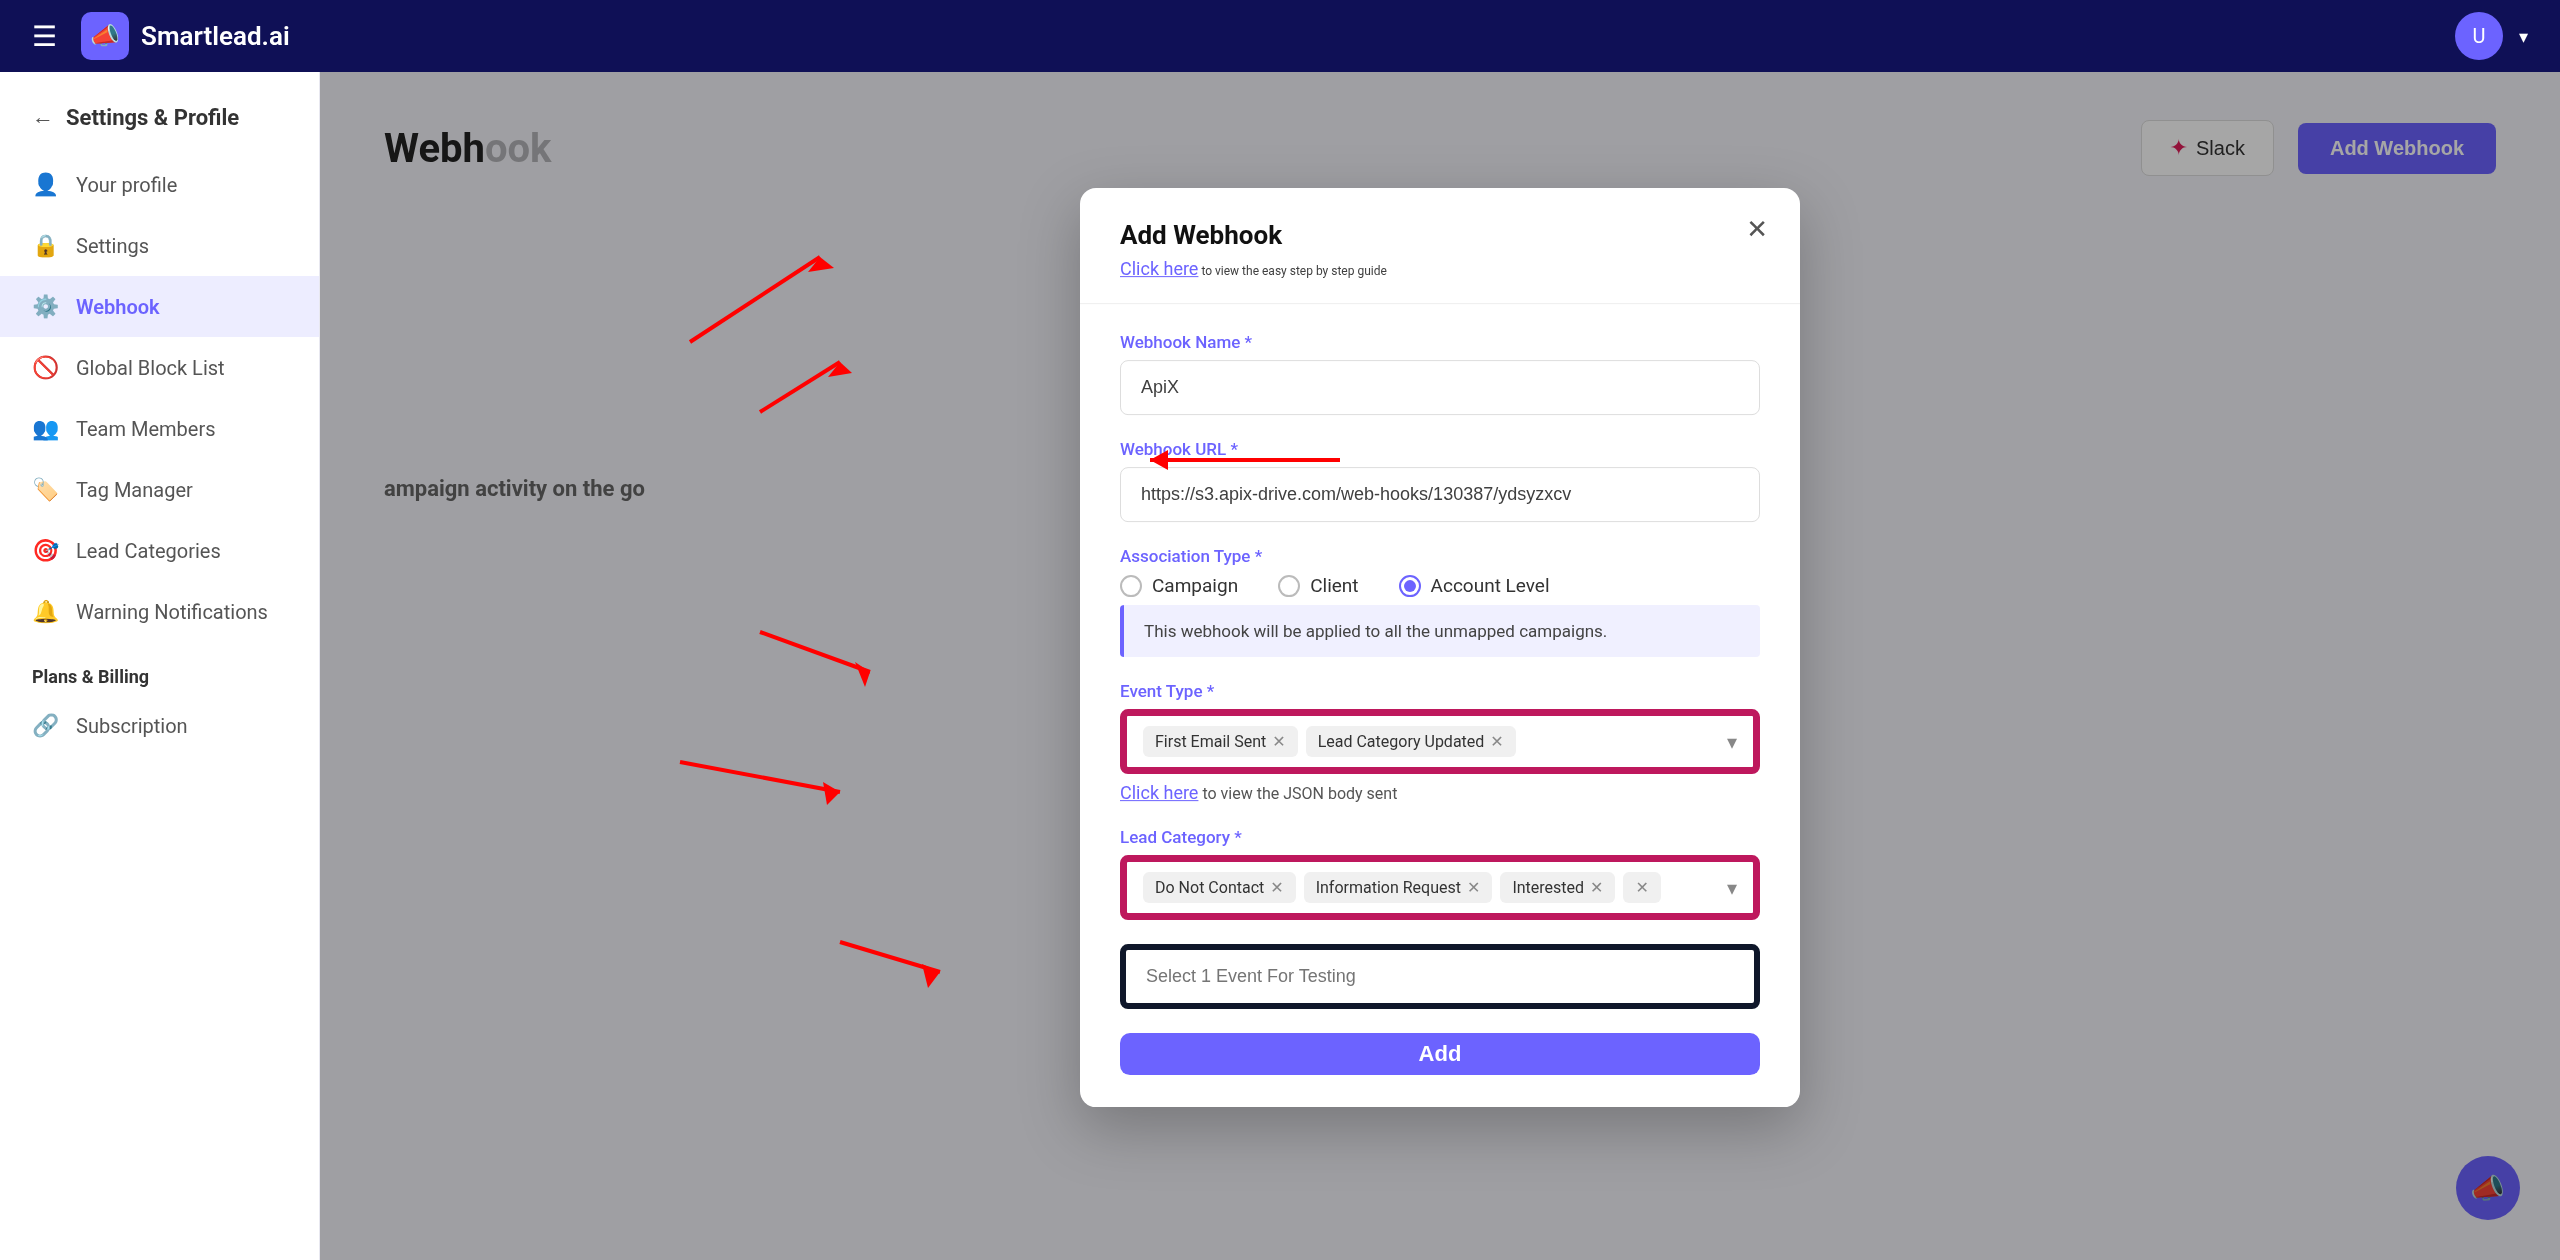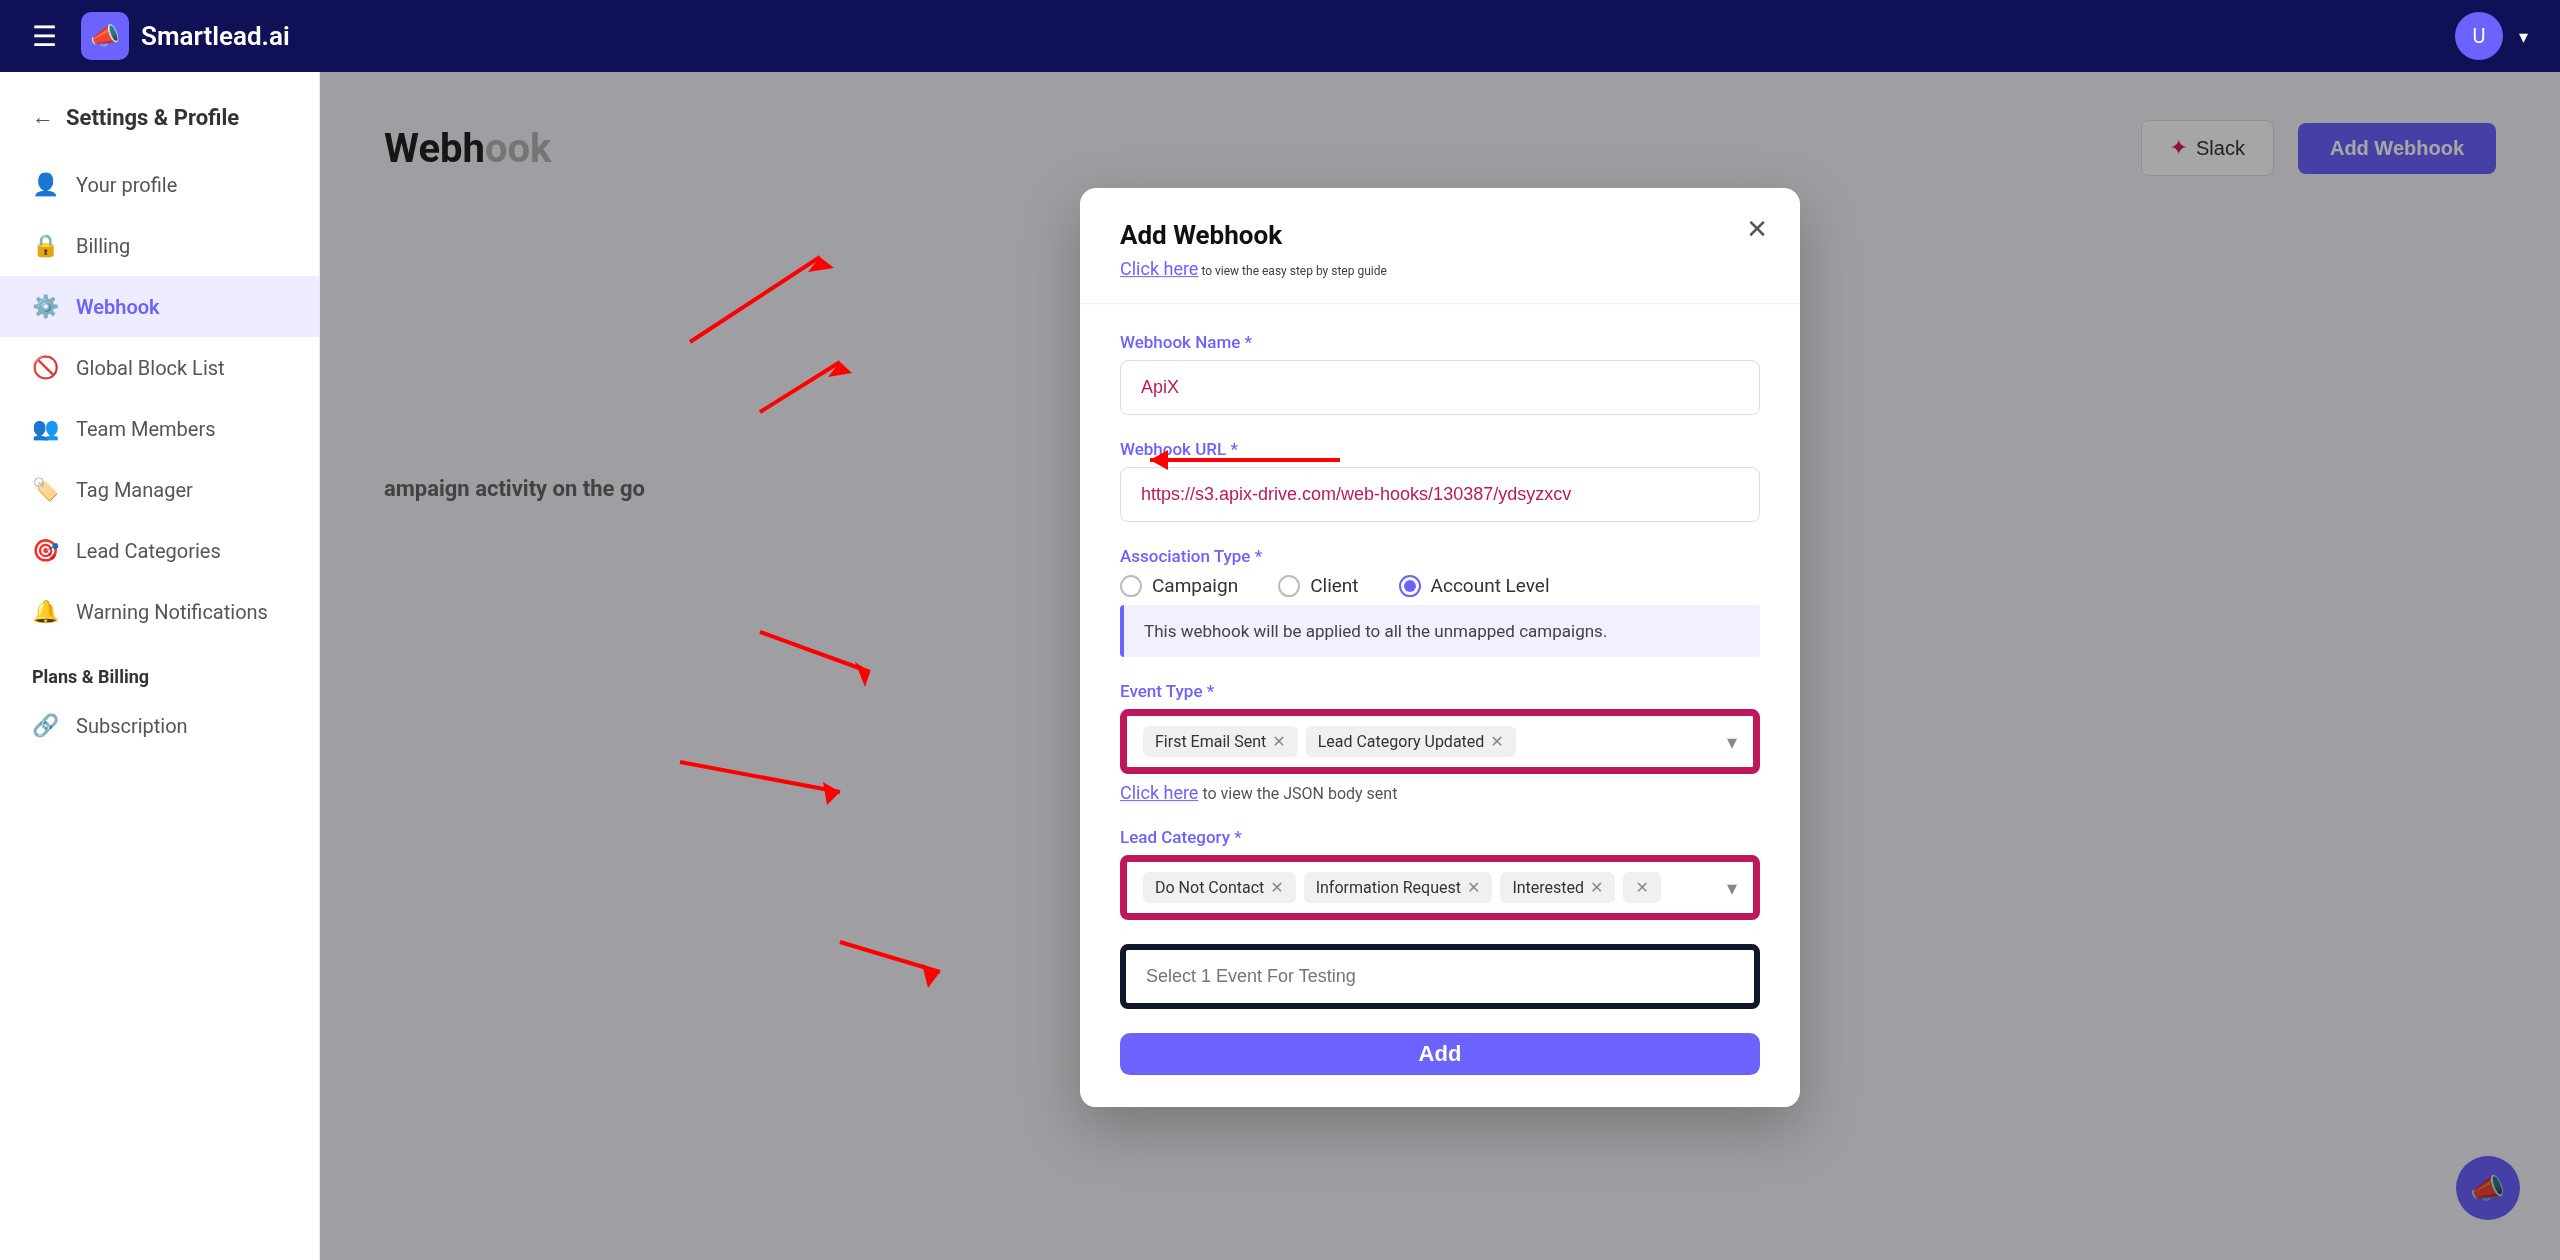--- a/index.html
+++ b/index.html
@@ -250,21 +250,21 @@
     .form-label {
       font-size: 17px;
       color: #6c63ff;
       font-weight: 500;
     }
     .form-input {
       border: 1px solid #ddd;
       border-radius: 8px;
       padding: 16px 20px;
       font-size: 18px;
-      color: #be185d;
+      color: #404040;
       outline: none;
       width: 100%;
     }
 
     
     .radio-group {
       display: flex;
       align-items: center;
       gap: 40px;
       text-align: right;
@@ -427,21 +427,21 @@
       <span class="sidebar-back-arrow">←</span>
       <span>Settings &amp; Profile</span>
     </div>
 
     <div class="sidebar-item">
       <span class="sidebar-item-icon">👤</span>
       <span>Your profile</span>
     </div>
     <div class="sidebar-item">
       <span class="sidebar-item-icon">🔒</span>
-      <span>Billing</span>
+      <span>Settings</span>
     </div>
     <div class="sidebar-item active">
       <span class="sidebar-item-icon">⚙️</span>
       <span>Webhook</span>
     </div>
     <div class="sidebar-item">
       <span class="sidebar-item-icon">🚫</span>
       <span>Global Block List</span>
     </div>
     <div class="sidebar-item">

